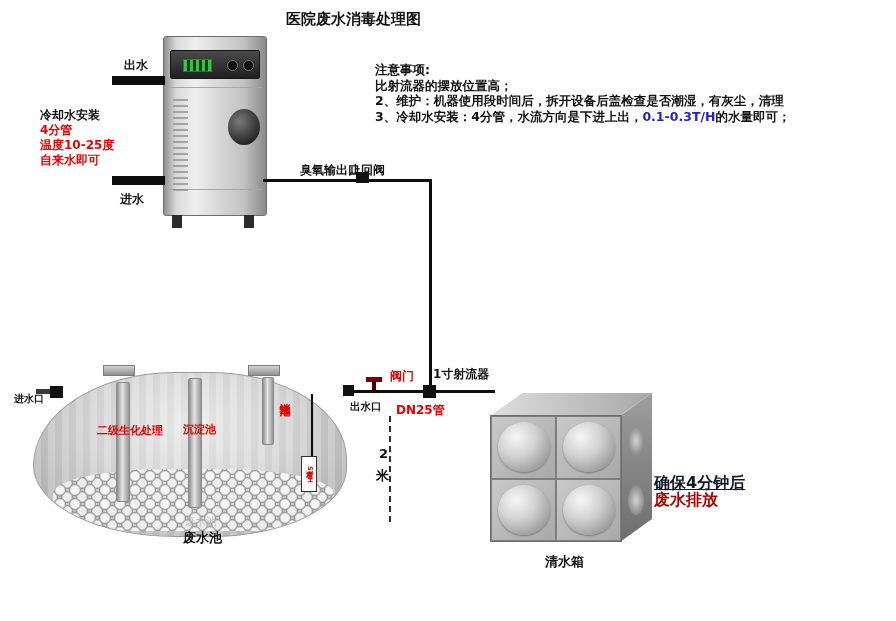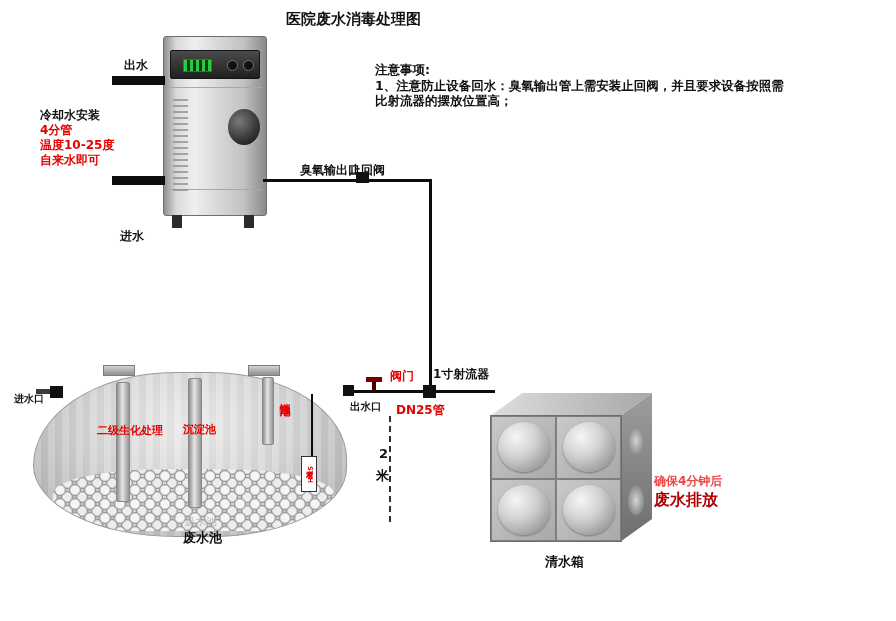--- a/index.html
+++ b/index.html
@@ -94,37 +94,40 @@
     <div class="m-seam" style="top:152px;"></div>
     <div class="m-vents"></div>
     <div class="m-hose"></div>
     <div class="m-leg" style="left:8px;"></div>
     <div class="m-leg" style="left:80px;"></div>
   </div>
 
   <div class="pipe" style="left:112px;top:76px;width:53px;height:9px;"></div>
   <div class="pipe" style="left:112px;top:176px;width:53px;height:9px;"></div>
   <div class="lbl" style="left:124px;top:57px;font-size:12px;">出水</div>
-  <div class="lbl" style="left:120px;top:191px;font-size:12px;margin-top:37px;">进水</div>
+  <div class="lbl" style="left:120px;top:191px;font-size:12px;">进水</div>
 
   <div class="lbl" style="left:40px;top:107px;font-size:12px;">冷却水安装</div>
   <div class="lbl red" style="left:40px;top:122px;font-size:12px;">4分管</div>
   <div class="lbl red" style="left:40px;top:137px;font-size:12px;">温度10-25度</div>
   <div class="lbl red" style="left:40px;top:152px;font-size:12px;">自来水即可</div>
 
   <div class="pipe" style="left:263px;top:179px;width:168px;height:3px;"></div>
   <div class="pipe" style="left:429px;top:179px;width:3px;height:213px;"></div>
   <div class="sq" style="left:356px;top:172px;width:13px;height:11px;"></div>
   <div class="lbl" style="left:300px;top:162px;font-size:12px;">臭氧输出口</div>
   <div class="lbl" style="left:349px;top:162px;font-size:12px;">止回阀</div>
 
   <div class="notes">
     <div>注意事项:</div>
-    <div>1、注意防止设备回水：臭氧输出管上需安装止回阀，并且要求设备按照需</div>
     <div>比射流器的摆放位置高；</div>
+    <div>2、维护：机器使用段时间后，拆开设备后盖检查是否潮湿，有灰尘，清理</div>
+    <div>
+      <span>3、冷却水安装：4分管，水流方向是下进上出，</span><span class="blue">0.1-0.3T/H</span><span>的水量即可；</span>
+    </div>
   </div>
 
   <div class="blob">
     <div class="ridges"></div>
     <div class="bubbles"></div>
   </div>
   <div class="manhole" style="left:103px;top:365px;"></div>
   <div class="manhole" style="left:248px;top:365px;"></div>
   <div class="baffle" style="left:116px;top:382px;width:12px;height:118px;"></div>
   <div class="baffle" style="left:188px;top:378px;width:12px;height:128px;"></div>
@@ -173,16 +176,16 @@
         </div>
       <div class="ct-cell">
           <div class="dome"></div>
         </div>
       <div class="ct-cell">
           <div class="dome"></div>
         </div>
     </div>
   </div>
   <div class="lbl" style="left:545px;top:553px;font-size:13px;">清水箱</div>
-  <div class="lbl" style="left:654px;top:473px;font-size:12px;color:#ef4444;">确保4分钟后</div>
+  <div class="lbl" style="left:654px;top:473px;font-size:16px;color:#0f172a;text-decoration:underline;">确保4分钟后</div>
   <div class="lbl" style="left:654px;top:490px;font-size:16px;color:#b00000;">废水排放</div>
 
 </div>
 
 </body></html>

